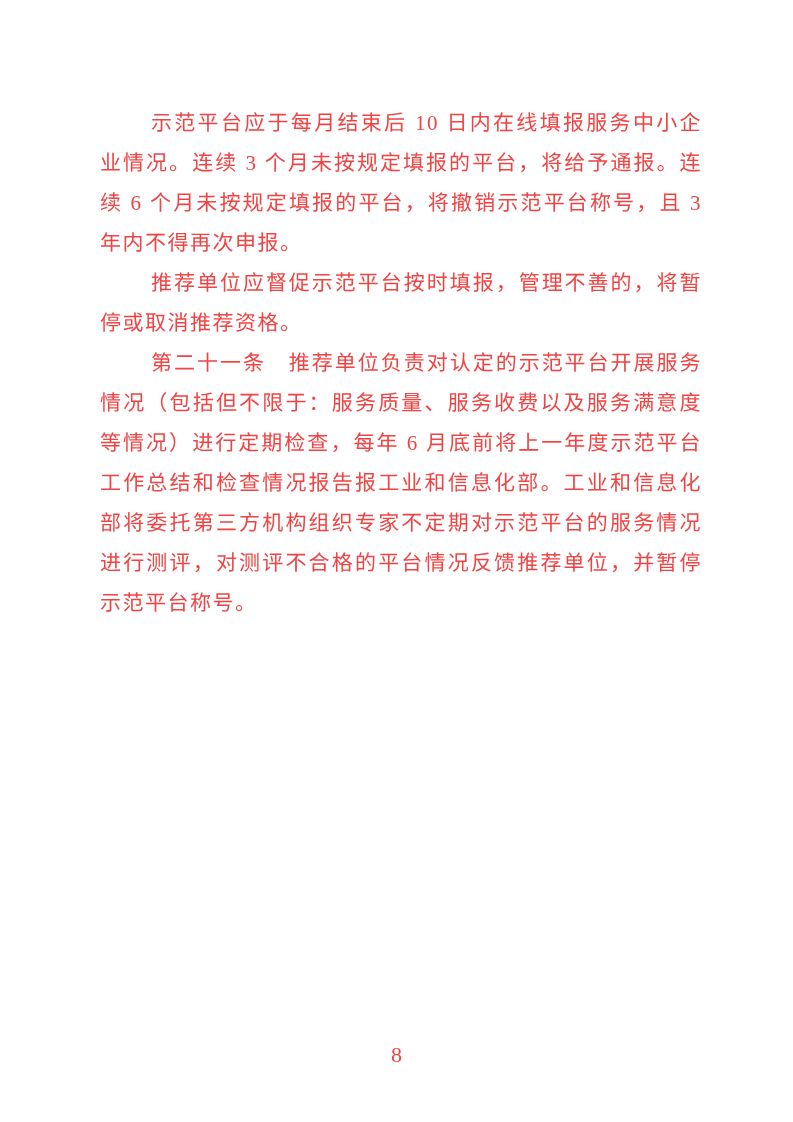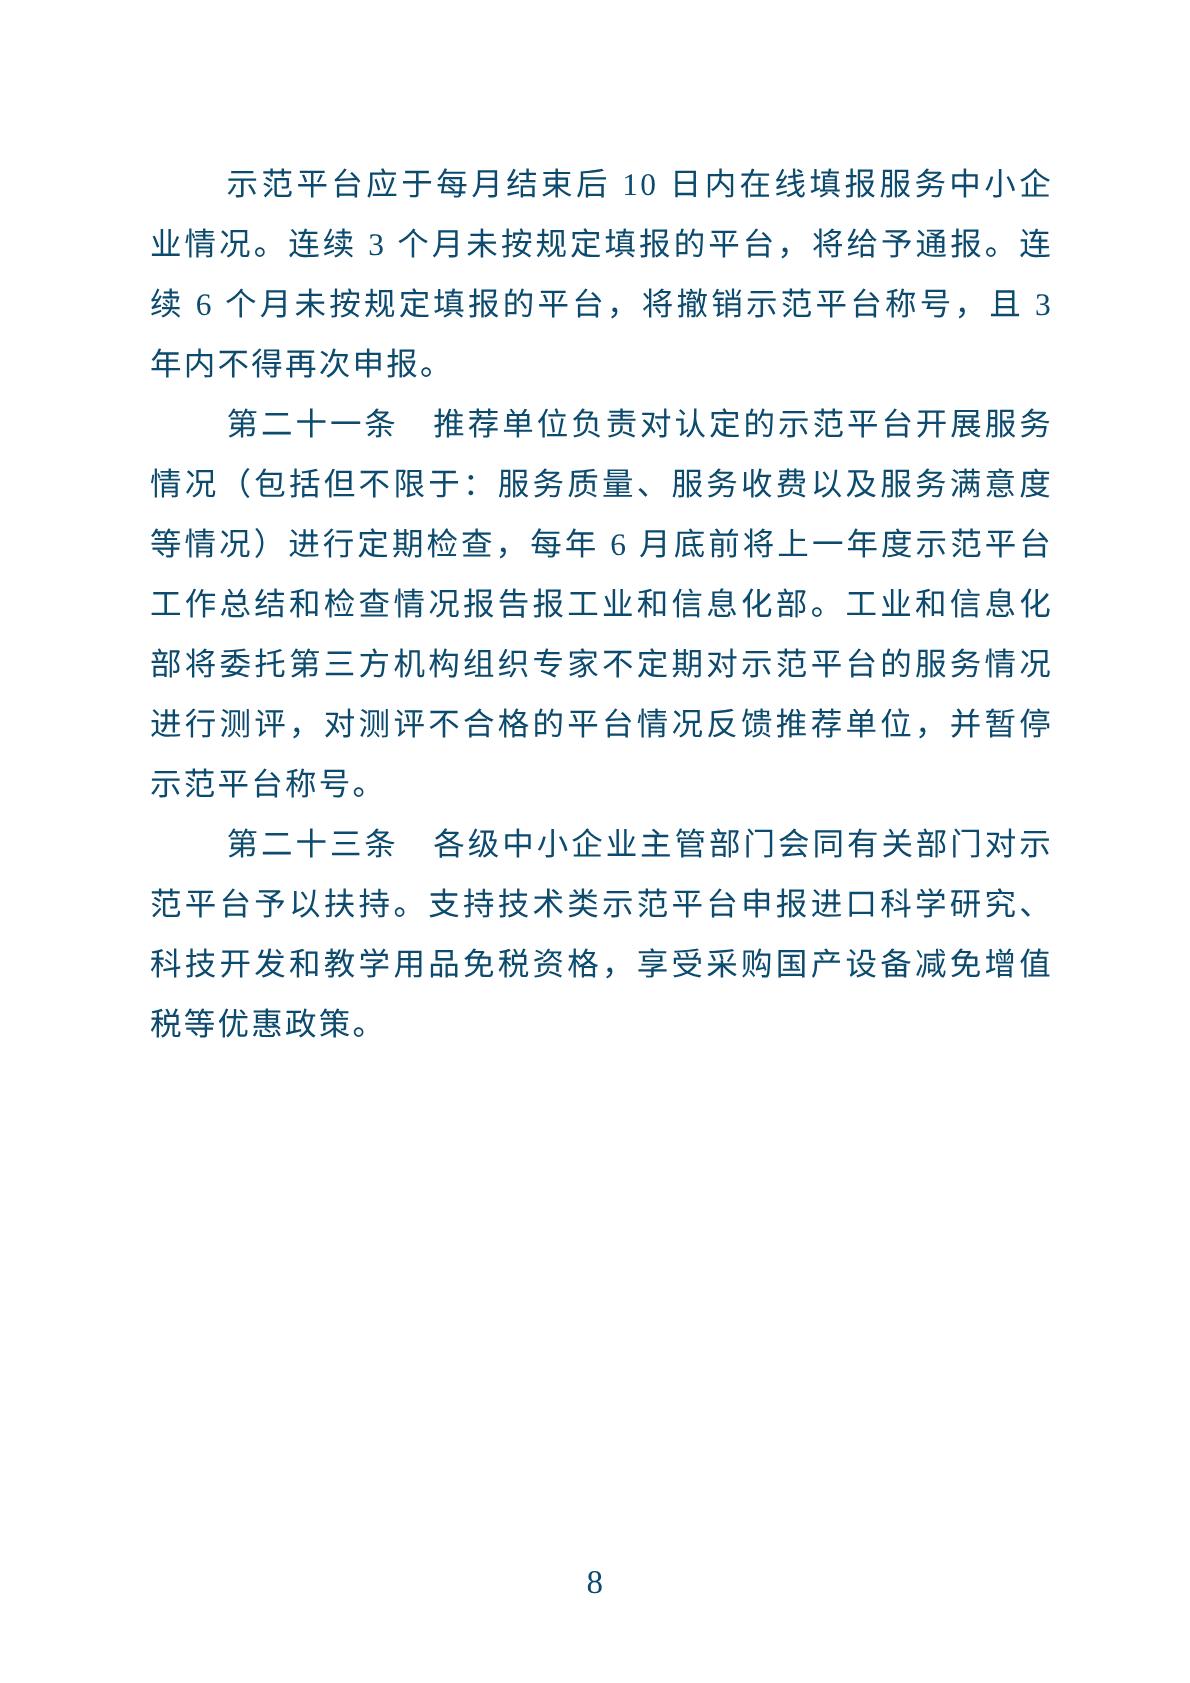--- a/index.html
+++ b/index.html
@@ -5,21 +5,21 @@
   html, body {
     margin: 0;
     padding: 0;
     background: #ffffff;
   }
   .page {
     position: relative;
     width: 793px;
     height: 1122px;
     background: #ffffff;
-    color: #0c4a6e;
+    color: #ef4444;
     font-family: "Liberation Serif", "DejaVu Serif", serif;
     overflow: hidden;
   }
   .body-text {
     position: absolute;
     left: 100px;
     top: 103px;
     width: 602px;
   }
   .para {
@@ -45,19 +45,19 @@
     line-height: 28px;
     letter-spacing: 0;
   }
 </style>
 </head>
 <body>
 
 <div class="page">
   <main class="body-text">
     <p class="para">示范平台应于每月结束后 10 日内在线填报服务中小企业情况。连续 3 个月未按规定填报的平台，将给予通报。连续 6 个月未按规定填报的平台，将撤销示范平台称号，且 3 年内不得再次申报。</p>
+    <p class="para">推荐单位应督促示范平台按时填报，管理不善的，将暂停或取消推荐资格。</p>
     <p class="para">第二十一条　推荐单位负责对认定的示范平台开展服务情况（包括但不限于：服务质量、服务收费以及服务满意度等情况）进行定期检查，每年 6 月底前将上一年度示范平台工作总结和检查情况报告报工业和信息化部。工业和信息化部将委托第三方机构组织专家不定期对示范平台的服务情况进行测评，对测评不合格的平台情况反馈推荐单位，并暂停示范平台称号。</p>
-    <p class="para">第二十三条　各级中小企业主管部门会同有关部门对示范平台予以扶持。支持技术类示范平台申报进口科学研究、科技开发和教学用品免税资格，享受采购国产设备减免增值税等优惠政策。</p>
   </main>
   <footer class="page-footer">
     <span class="page-number">8</span>
   </footer>
 </div>
 
 </body></html>

